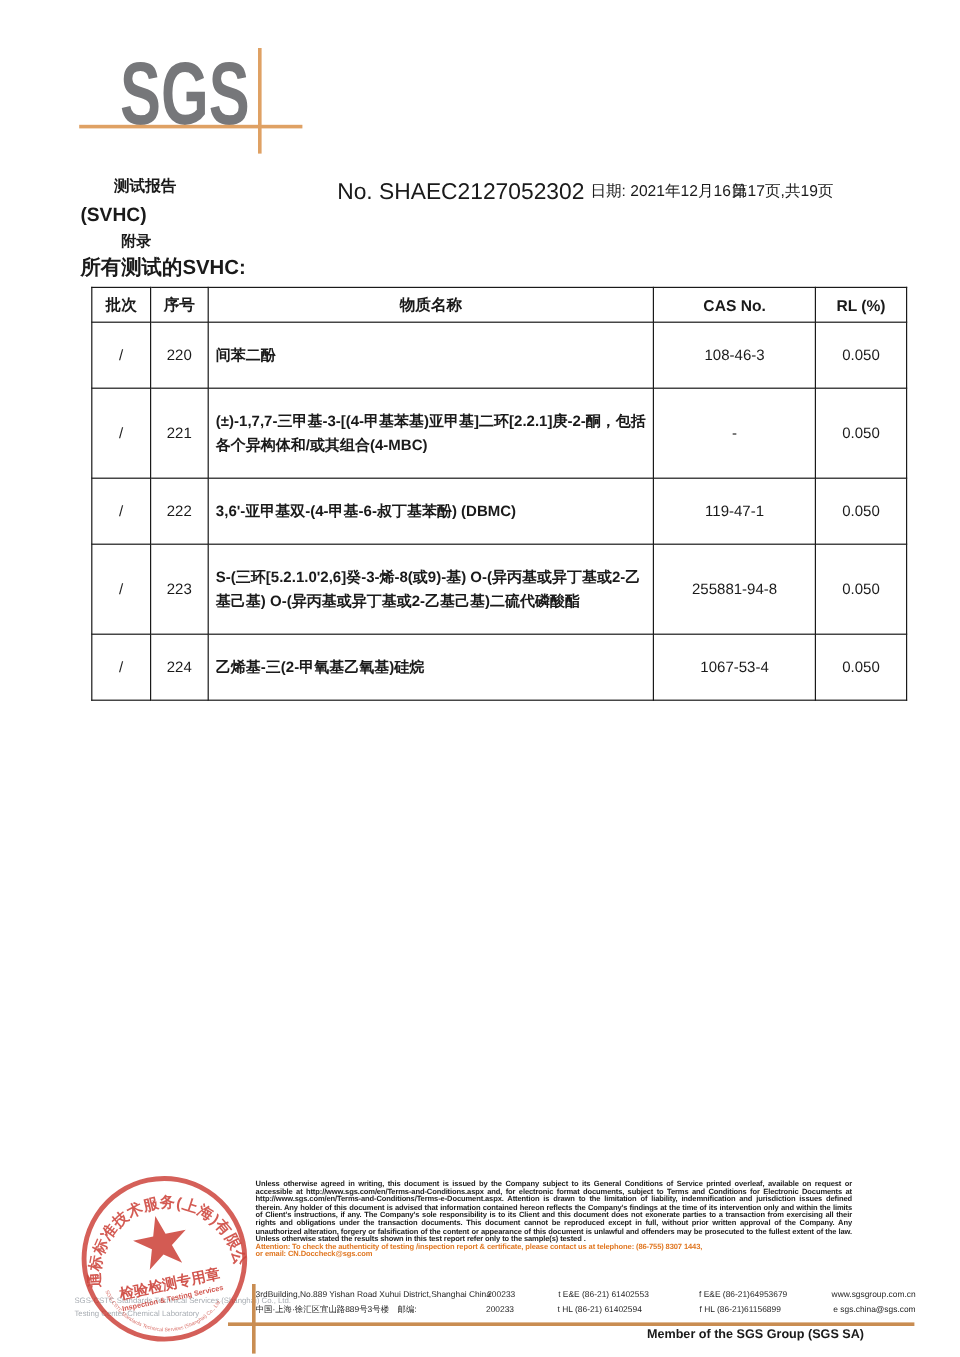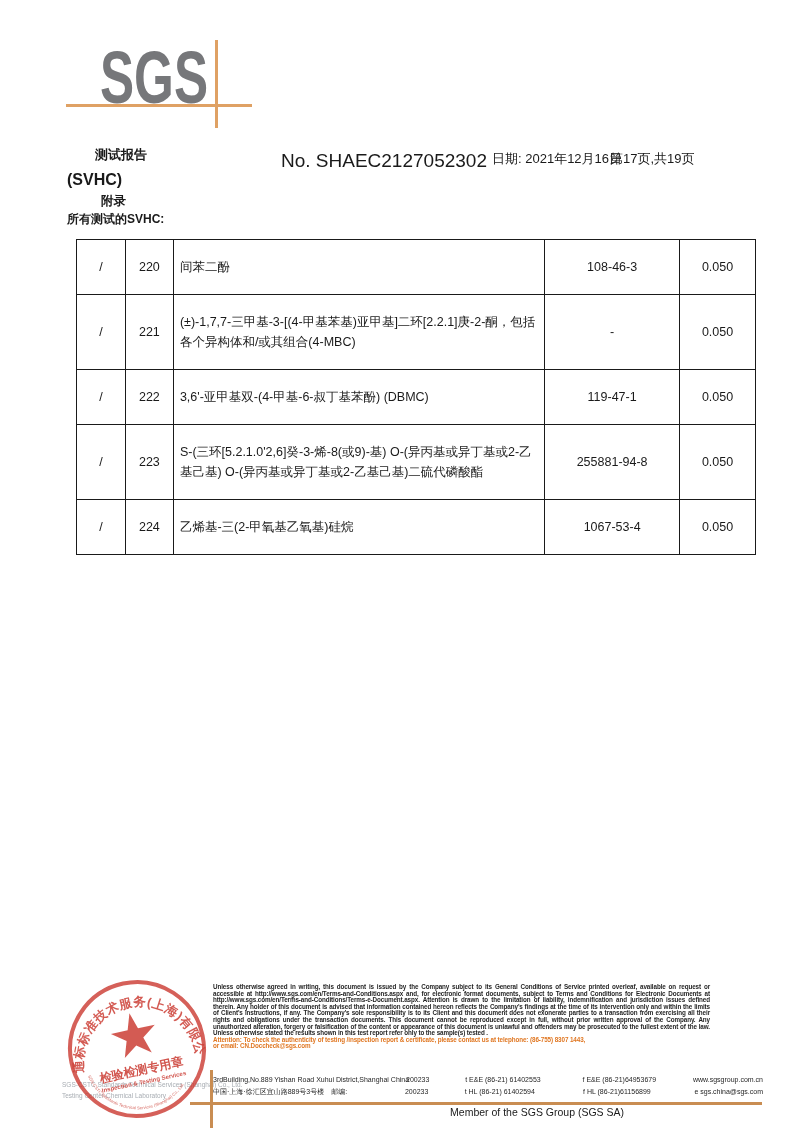--- a/index.html
+++ b/index.html
@@ -15,43 +15,43 @@
   .logo-hline { position:absolute; left:66px; top:104px; width:186px; height:3px; background:#dfa164; }
   .logo-vline { position:absolute; left:215px; top:40px; width:3px; height:88px; background:#dfa164; }
 
   
   .title1 { left:67px; top:146px; font-size:13px; font-weight:bold;margin-left:28px; }
   .title2 { left:67px; top:171px; font-size:16px; font-weight:bold; }
   .report-no { left:281px; top:150px; font-size:19px; }
   .report-date { left:492px; top:150px; font-size:13px; }
   .report-page { left:610px; top:150px; font-size:13px; }
   .appendix { left:57px; top:193px; font-size:12.5px; font-weight:bold;margin-left:44px; }
-  .subtitle { left:67px; top:211px; font-size:12px; font-weight:bold; }
+  .subtitle { left:67px; top:211px; font-size:17px; font-weight:bold; }
 
   
   .svhc-table { position:absolute; left:76px; top:239px; width:680px;
     border-collapse:collapse; font-size:12.5px; }
   .svhc-table td, .svhc-table th { border:1.5px solid #1a1a1a; padding:3px 5px; vertical-align:middle; }
   .svhc-table th { font-size:13px; font-weight:bold; text-align:center; padding:5px 4px; }
   .col-batch { width:49px; } .col-no { width:48px; } .col-name { width:372px; }
   .col-cas { width:135px; } .col-rl { width:76px; }
   td.c { text-align:center; }
-  td.name-cell { text-align:left; line-height:1.6; padding:17px 6px; }
+  td.name-cell { text-align:left; line-height:1.6; padding:17px 6px;font-weight:bold; }
 
   
   .legal { left:213px; top:984px; width:497px; font-size:6.3px; line-height:6.6px;
     font-weight:bold; text-align:justify; color:#1f1f1f; letter-spacing:-0.1px; }
   .attention { color:#e07722; }
   .addr-block { left:213px; top:1074px; width:550px; font-size:7px; color:#1f1f1f; }
   .addr-row { display:flex; align-items:flex-start; line-height:12px; white-space:nowrap; }
   .a-addr { width:193px; } .a-post { width:60px; } .a-tel { width:119px; } .a-fax { width:112px; }
   .a-web { flex:1; }
   .f-hline { left:190px; top:1102px; width:572px; height:2.5px; background:#c98d52; }
   .f-vline { left:210px; top:1070px; width:2.5px; height:58px; background:#c98d52; }
-  .member { left:0; top:1106px; width:624px; text-align:right; font-size:10.5px; font-weight:normal; }
+  .member { left:0; top:1106px; width:720px; text-align:right; font-size:10.5px; font-weight:bold; }
 
   .company-gray { left:62px; top:1079px; font-size:6.5px; color:#a8adb3; line-height:11px; white-space:nowrap; }
   .stamp { position:absolute; left:64px; top:978px; width:146px; height:142px;
     transform:rotate(-12deg); opacity:0.92; }
 </style>
 </head>
 <body>
 
 <svg class="logo-svg" width="120" height="64" viewBox="0 0 120 64">
   <text x="0" y="57" font-size="74" font-weight="bold" fill="#76777a" textLength="108" lengthAdjust="spacingAndGlyphs">SGS</text>
@@ -69,20 +69,27 @@
 
 <table class="svhc-table">
   <colgroup>
     <col class="col-batch">
       <col class="col-no">
       <col class="col-name">
       <col class="col-cas">
       <col class="col-rl">
   </colgroup>
   <tbody>
+      <tr style="height:28px;">
+    <th>批次</th>
+    <th>序号</th>
+    <th>物质名称</th>
+    <th>CAS No.</th>
+    <th>RL (%)</th>
+  </tr>
   <tr style="height:30px;">
     <td class="c">/</td>
     <td class="c">220</td>
     <td class="name-cell">间苯二酚</td>
     <td class="c">108-46-3</td>
     <td class="c">0.050</td>
   </tr>
   <tr style="height:43px;">
     <td class="c">/</td>
     <td class="c">221</td>

